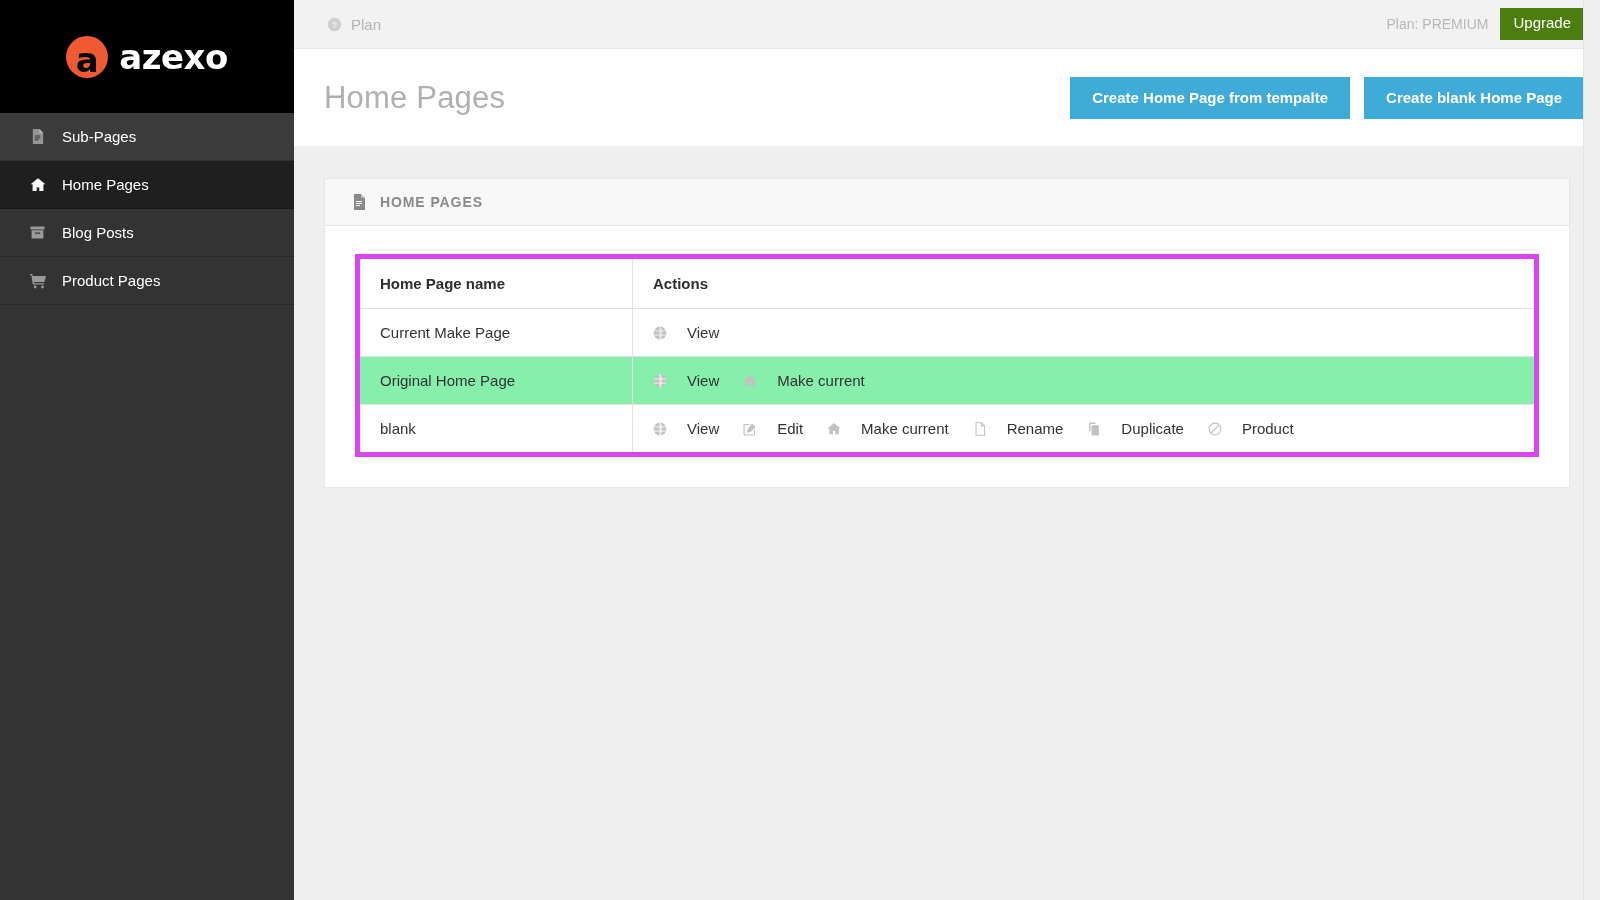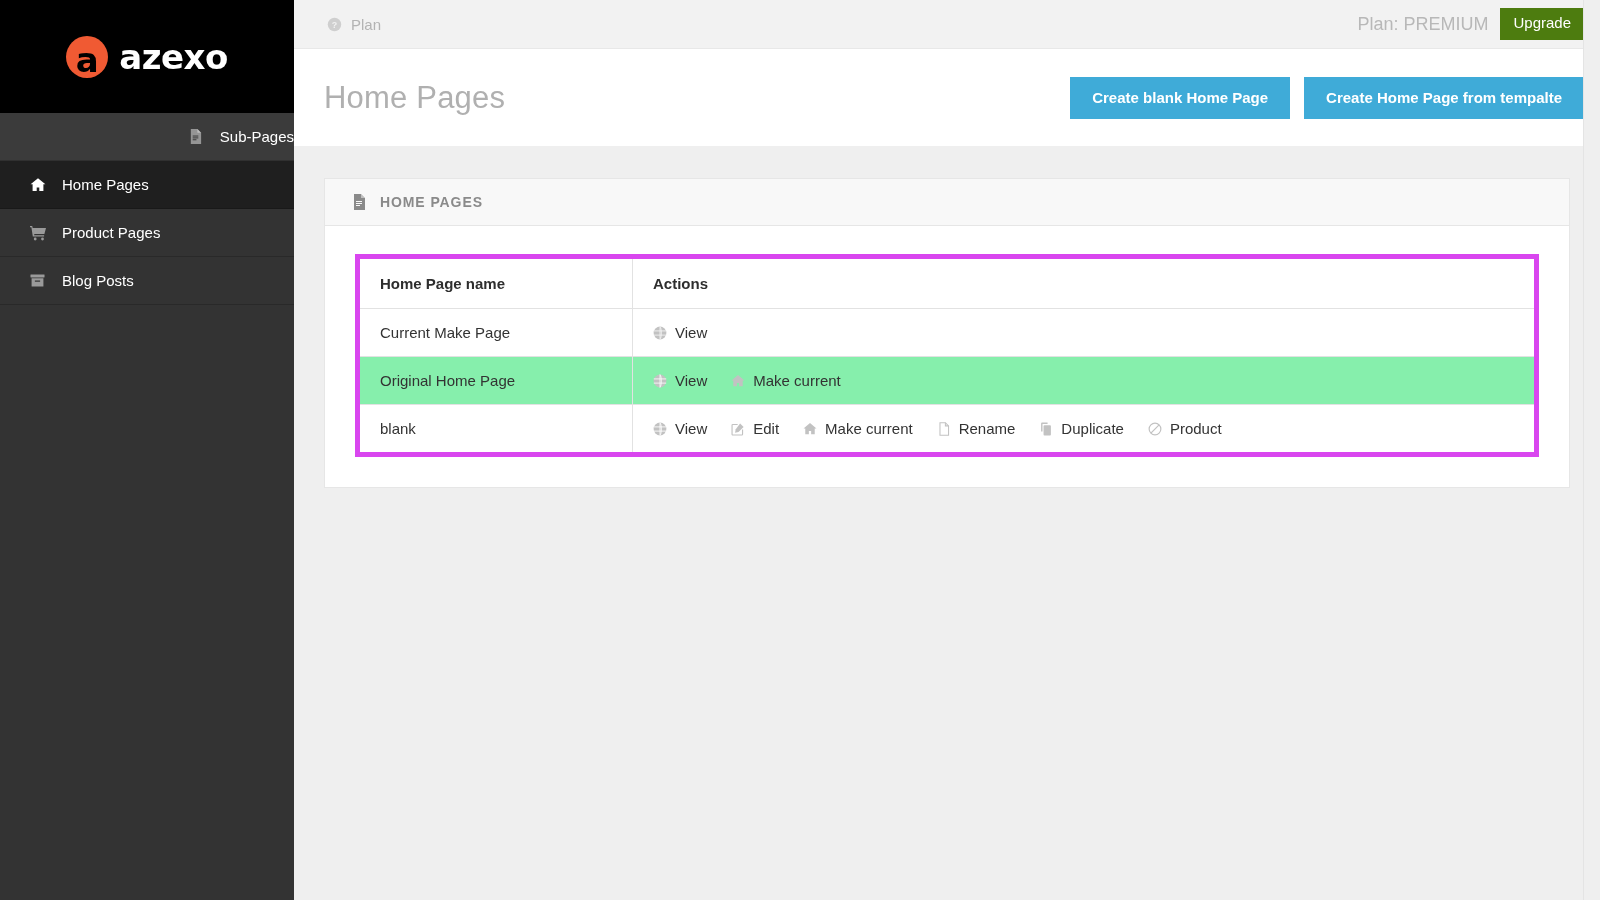--- a/index.html
+++ b/index.html
@@ -72,21 +72,21 @@
     display: flex;
     align-items: center;
     padding-left: 29px;
     gap: 16px;
     color: #ffffff;
     font-size: 15px;
     cursor: pointer;
     border-bottom: 1px solid rgba(0,0,0,0.18);
     background: #333333;
   }
-  .nav-item.hovered { background: #3b3b3b; justify-content: flex-end; }
+  .nav-item.hovered { background: #3b3b3b; }
   .nav-item.active   { background: #1f1f1f; }
 
   .nav-icon {
     width: 17px;
     height: 17px;
     display: inline-flex;
     align-items: center;
     justify-content: center;
     color: #9a9a9a;
     flex: 0 0 17px;
@@ -122,21 +122,21 @@
     padding-left: 13px;
   }
   .help-icon {
     width: 15px; height: 15px;
     display: inline-flex; align-items: center; justify-content: center;
     color: #cfcfcf;
   }
   .topbar-spacer { flex: 1; }
   .plan-text {
     color: #b8b8b8;
-    font-size: 18px;
+    font-size: 14px;
     margin-right: 12px;
   }
   .upgrade-btn {
     background: #4d7c0f;
     color: #ffffff;
     font-size: 15px;
     padding: 7px 13px 8px 13px;
     border: none;
     cursor: pointer;
     font-family: "Liberation Sans", sans-serif;
@@ -235,21 +235,21 @@
   th.col-name, td.col-name { width: 275px; }
 
   .actions-cell {
     display: flex;
     align-items: center;
     flex-wrap: wrap;
   }
   .action-link {
     display: inline-flex;
     align-items: center;
-    gap: 8px;
+    gap: 20px;
     color: #333333;
     font-size: 15px;
     cursor: pointer;
     margin-right: 24px;
     white-space: nowrap;
   }
   .action-link:last-child { margin-right: 0; }
   .action-icon {
     width: 14px; height: 14px;
     display: inline-flex; align-items: center; justify-content: center;
@@ -300,38 +300,38 @@
         <span class="nav-icon">
           <svg viewBox="0 0 16 16" width="16" height="16" fill="currentColor">
             <path d="M8 1.2 0.6 7.3h2V14h4.1v-3.6h2.6V14h4.1V7.3h2z"></path>
           </svg>
         </span>
         <span>Home Pages</span>
       </div>
 
       <div class="nav-item">
         <span class="nav-icon">
+          <svg viewBox="0 0 16 16" width="15" height="15" fill="currentColor">
+            <rect x="0.5" y="1.5" width="15" height="3.2" rx="0.4"></rect>
+            <path d="M1.7 5.7h12.6v8.3a.5.5 0 0 1-.5.5H2.2a.5.5 0 0 1-.5-.5z"></path>
+            <rect x="5.2" y="8" width="5.6" height="1.3" fill="#333"></rect>
+          </svg>
+        </span>
+        <span>Blog Posts</span>
+      </div>
+
+      <div class="nav-item">
+        <span class="nav-icon">
           <svg viewBox="0 0 16 16" width="16" height="16" fill="currentColor">
             <path d="M0 1h2.2l.5 2H16l-1.6 6H4.4l-.3 1.3h10v1.2H2.8L1.4 2.2H0z"></path>
             <circle cx="5.2" cy="14" r="1.4"></circle>
             <circle cx="12.5" cy="14" r="1.4"></circle>
           </svg>
         </span>
         <span>Product Pages</span>
-      </div>
-
-      <div class="nav-item">
-        <span class="nav-icon">
-          <svg viewBox="0 0 16 16" width="15" height="15" fill="currentColor">
-            <rect x="0.5" y="1.5" width="15" height="3.2" rx="0.4"></rect>
-            <path d="M1.7 5.7h12.6v8.3a.5.5 0 0 1-.5.5H2.2a.5.5 0 0 1-.5-.5z"></path>
-            <rect x="5.2" y="8" width="5.6" height="1.3" fill="#333"></rect>
-          </svg>
-        </span>
-        <span>Blog Posts</span>
       </div>
 
     </nav>
   </aside>
 
   <div class="main">
 
     <div class="topbar">
       <div class="help-link">
         <span class="help-icon">
@@ -344,22 +344,22 @@
       </div>
       <div class="topbar-spacer"></div>
       <span class="plan-text">Plan: PREMIUM</span>
       <button class="upgrade-btn">Upgrade</button>
     </div>
 
     <div class="page-head">
       <h1 class="page-title">Home Pages</h1>
       <div class="page-head-spacer"></div>
       <div class="head-actions">
+        <button class="btn-primary">Create Home Page from tempalte</button>
         <button class="btn-primary">Create blank Home Page</button>
-        <button class="btn-primary">Create Home Page from tempalte</button>
       </div>
     </div>
 
     <div class="content">
       <section class="panel">
 
         <div class="panel-head">
           <span class="panel-head-icon">
             <svg viewBox="0 0 16 16" width="16" height="16" fill="currentColor">
               <path d="M3 0h7l4 4v12H3z"></path>

